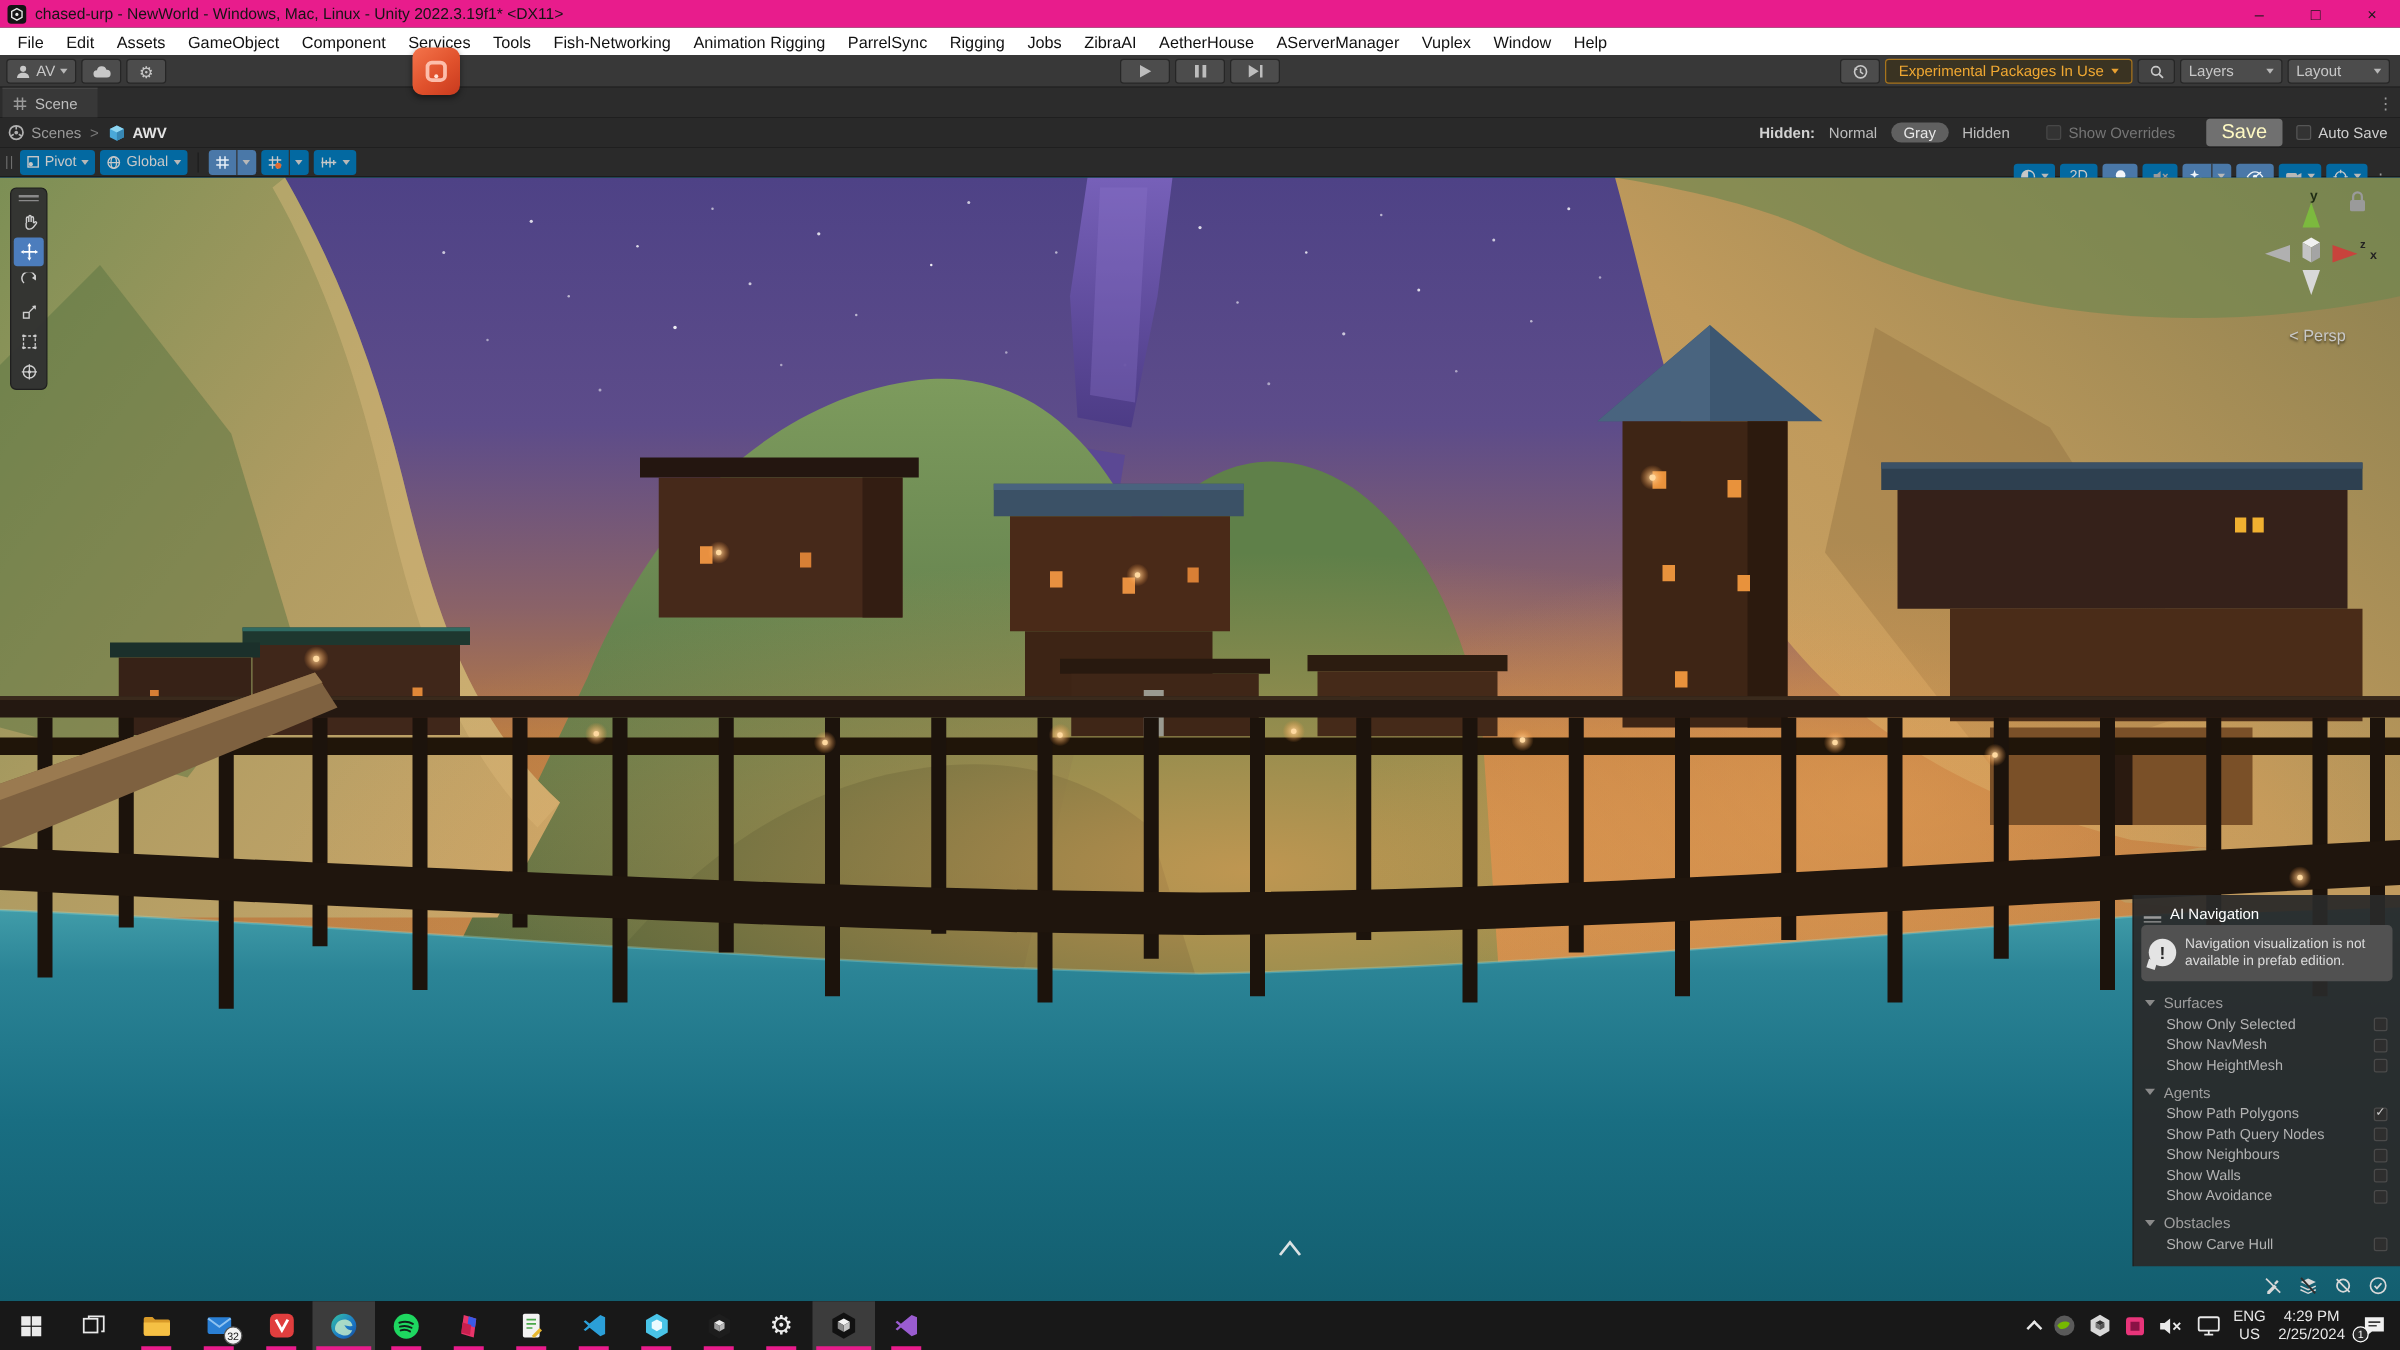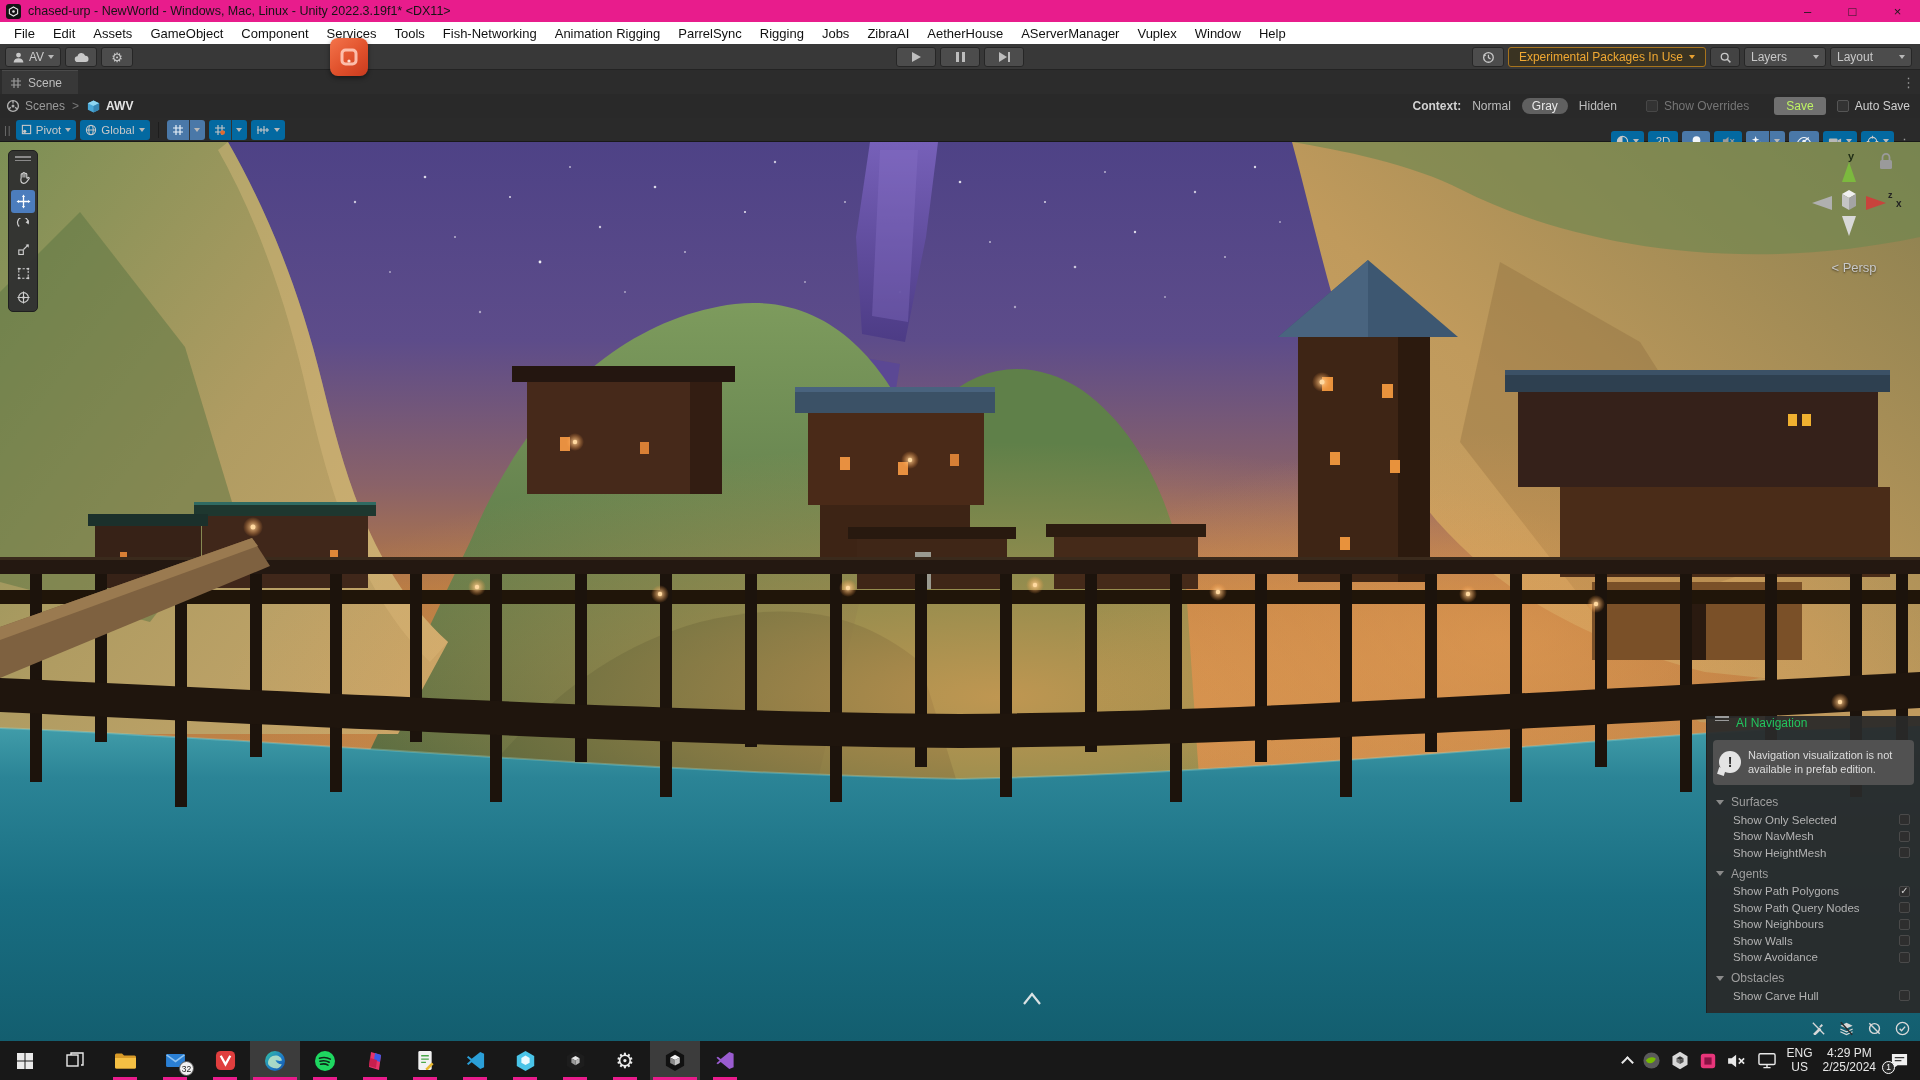--- a/index.html
+++ b/index.html
@@ -40,21 +40,21 @@
 
   .crumbrow { position:absolute; top:94px; left:0; width:1920px; height:24px; background:#292929; display:flex; align-items:center; font-size:12px; color:#9a9a9a; padding:0 6px; }
   .crumb-cur { color:#e4e4e4; font-weight:bold; }
   .ctx { margin-left:auto; display:flex; align-items:center; gap:11px; padding-right:4px; }
   .ctx .lbl { color:#d2d2d2; font-weight:bold; }
   .ctx .opt { color:#bdbdbd; }
   .ctx .opt.sel { background:#606060; border-radius:9px; padding:1px 10px; color:#e8e8e8; }
   .ctx .dis { color:#757575; }
   .cb { width:12px; height:12px; background:#333; border:1px solid #555; border-radius:2px; display:inline-flex; align-items:center; justify-content:center; color:#ddd; font-size:10px; line-height:1; }
   .cb.dim { border-color:#474747; }
-  .save-btn { background:#707070; color:#bef264; border-radius:3px; padding:2px 12px; font-size:12px; }
+  .save-btn { background:#707070; color:#fef9c3; border-radius:3px; padding:2px 12px; font-size:16px; }
 
   .scenetb { position:absolute; top:118px; left:0; width:1920px; height:24px; background:#2a2a2a; border-bottom:1px solid #191919; display:flex; align-items:center; padding:0 4px; gap:4px; }
   .handle-v { color:#6f6f6f; font-size:11px; letter-spacing:1px; }
   .stb { height:20px; min-width:24px; background:#0369a1; border-radius:3px; display:flex; align-items:center; justify-content:center; gap:4px; padding:0 5px; color:#c8c8c8; font-size:11.5px; }
   .stb.on { background:#4a78a8; color:#eef4fa; }
   .stb .sub { border-left:1px solid #333; padding-left:4px; margin-left:1px; align-self:stretch; display:flex; align-items:center; }
   .sep { width:1px; height:16px; background:#1d1d1d; margin:0 4px; }
   .stb-right { margin-left:auto; display:flex; gap:4px; align-items:flex-end;margin-top:23px; }
 
   
@@ -67,21 +67,21 @@
   .grip i { height:1.5px; background:#8a8a8a; display:block; }
   .tool { width:24px; height:23px; display:flex; align-items:center; justify-content:center; border-radius:3px; }
   .tool.selected { background:#4c7dbd; }
 
   
   .gizmo { position:absolute; right:18px; top:6px; width:96px; text-align:center; }
   .gizmo .persp { margin-top:16px; color:#c9c9c9; font-size:13px; text-shadow:0 1px 2px rgba(0,0,0,.6); }
 
   
   .nav-panel { position:absolute; right:0; top:574px; width:214px; height:297px; background:rgba(41,41,41,.94); border-left:1px solid rgba(20,20,20,.5); color:#b2b2b2; overflow:hidden; }
-  .nav-head { display:flex; align-items:flex-start; gap:7px; height:22px; padding:0 8px; color:#22c55e; font-size:12px; }
+  .nav-head { display:flex; align-items:flex-end; gap:7px; height:22px; padding:0 8px; color:#ffffff; font-size:12px; }
   .nav-grip { width:14px; display:flex; flex-direction:column; gap:2px; }
   .nav-grip i { height:1.5px; background:#9a9a9a; }
   .nav-warn { margin:2px 6px 8px; background:#515151; border-radius:4px; padding:8px 8px 8px 6px; display:flex; gap:7px; align-items:center; }
   .warn-ico { flex:0 0 22px; height:22px; border-radius:50%; background:#e4e4e4; color:#2a2a2a; display:flex; align-items:center; justify-content:center; font-weight:bold; font-size:14px; position:relative; }
   .warn-ico:after { content:""; position:absolute; left:-1px; bottom:-2px; width:7px; height:7px; background:#e4e4e4; transform:rotate(18deg); }
   .nav-warn .txt { font-size:11px; color:#dcdcdc; line-height:1.3; }
   .nav-sec { display:flex; align-items:center; gap:7px; height:19px; padding:0 9px; color:#9e9e9e; font-size:12px; margin-top:3px; }
   .tri { width:0; height:0; border-top:5px solid #8a8a8a; border-left:4px solid transparent; border-right:4px solid transparent; }
   .nav-row { display:flex; align-items:center; height:16.5px; padding:0 10px 0 26px; font-size:11.5px; color:#b2b2b2; }
   .nav-row .cb { margin-left:auto; width:11px; height:11px; background:#2e2e2e; border-color:#4a4a4a; }
@@ -233,21 +233,21 @@
   <span>Scenes</span>
   <span style="margin:0 7px;color:#777">&gt;</span>
   <svg width="15" height="15" viewBox="0 0 16 16" style="margin-right:5px">
       <polygon points="8,1.5 14,4.5 14,11.5 8,14.5 2,11.5 2,4.5" fill="#4aa8d8"></polygon>
       <polygon points="8,1.5 14,4.5 8,7.5 2,4.5" fill="#8ed6f2"></polygon>
       <polygon points="8,7.5 14,4.5 14,11.5 8,14.5" fill="#3787b4"></polygon>
     </svg>
   <span class="crumb-cur">AWV</span>
 
   <div class="ctx">
-    <span class="lbl">Context:</span>
+    <span class="lbl">Hidden:</span>
     <span class="opt">Normal</span>
     <span class="opt sel">Gray</span>
     <span class="opt">Hidden</span>
     <span style="display:flex;align-items:center;gap:6px;margin-left:18px">
       <span class="cb dim"></span>
       <span class="dis">Show Overrides</span>
     </span>
     <span class="save-btn" style="margin-left:14px">Save</span>
     <span style="display:flex;align-items:center;gap:6px">
       <span class="cb"></span>

